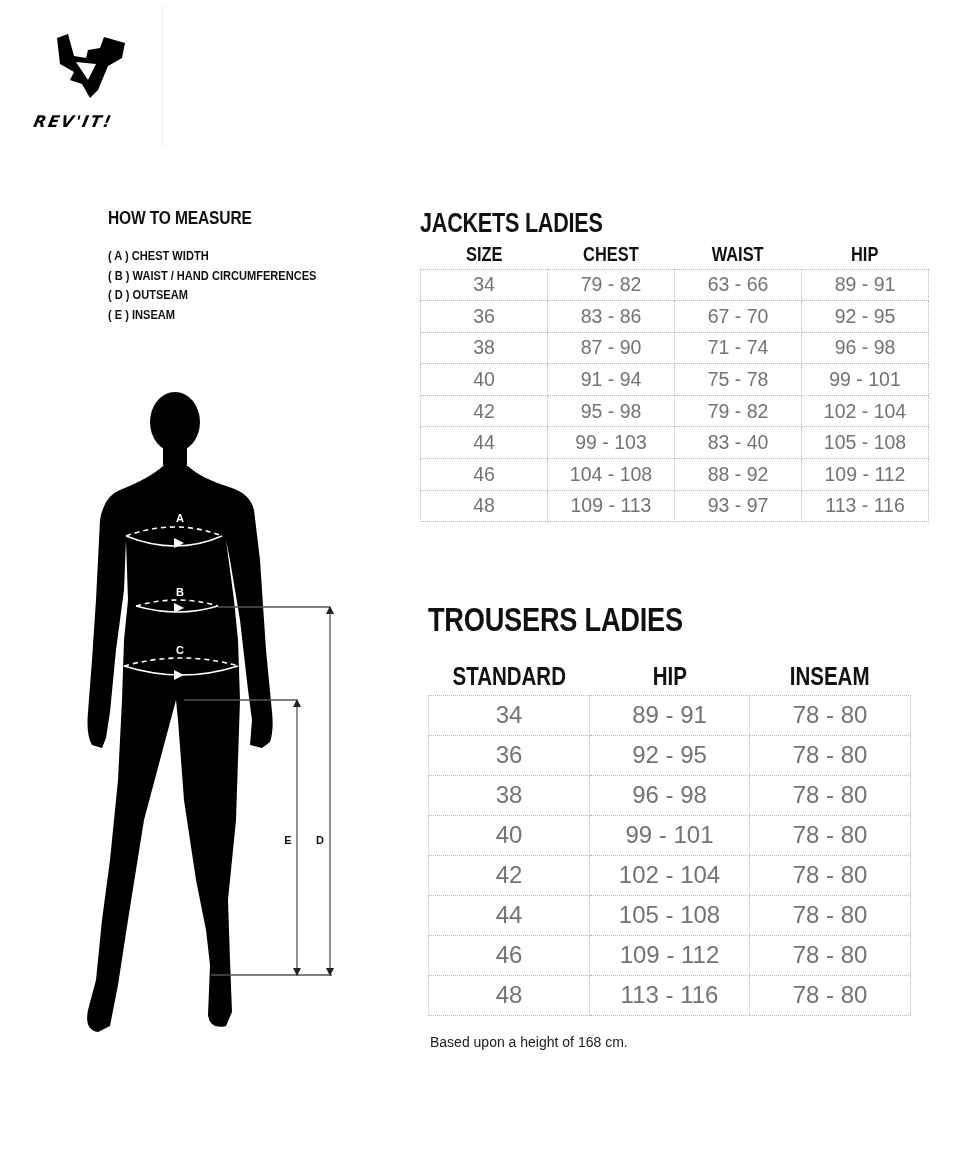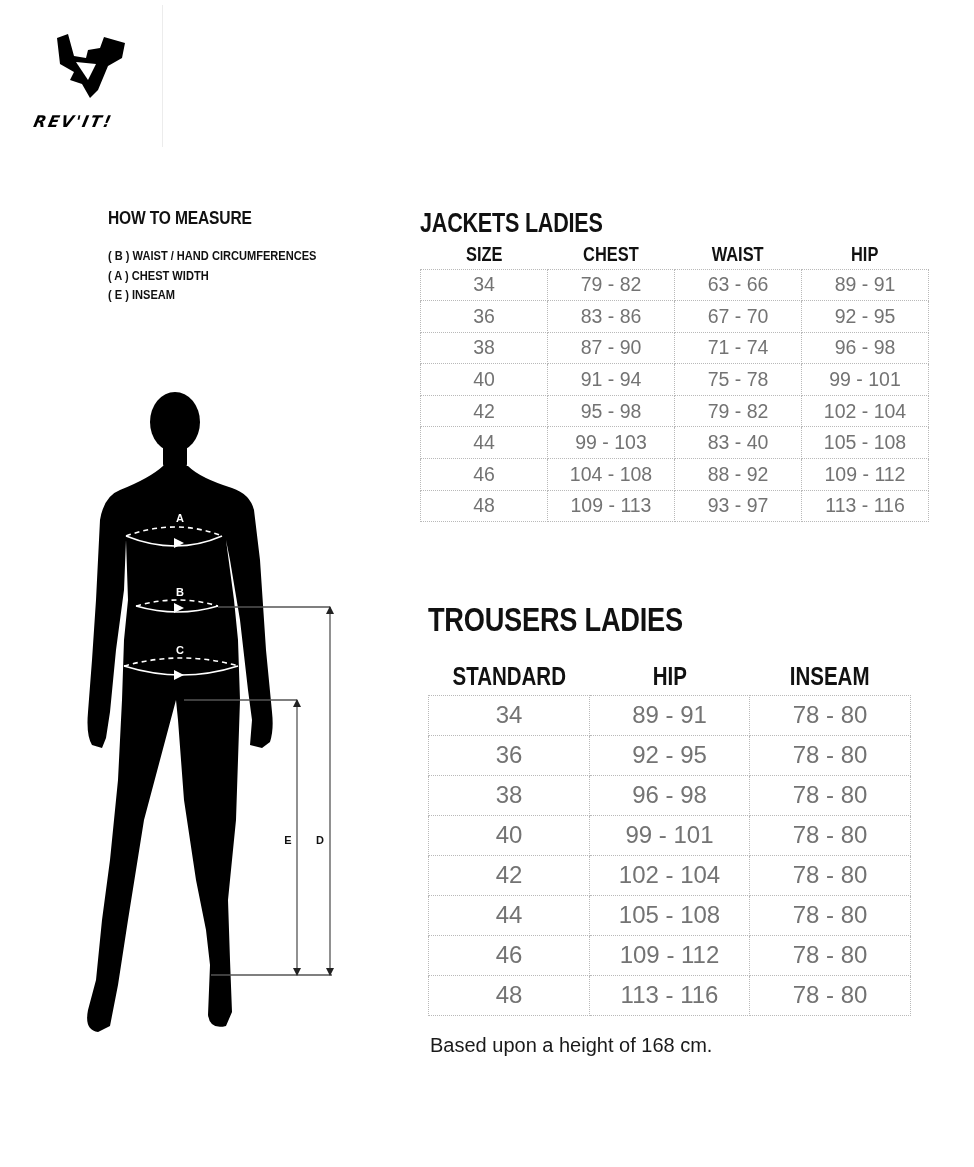--- a/index.html
+++ b/index.html
@@ -30,38 +30,39 @@
     table.size td { text-align: center; padding: 0; border: 1.5px dotted #b9b9b9; font-family: "Liberation Sans", sans-serif; color: #737373; }
 
     #jackets-table { left: 420px; top: 238px; width: 508px; }
     #jackets-table th { font-size: 20px; height: 31px; padding-bottom: 3px; }
     #jackets-table td { font-size: 19.5px; height: 31.6px; }
 
     #trousers-table { left: 428px; top: 657px; width: 482px; }
     #trousers-table th { font-size: 25px; height: 38px; padding-bottom: 4px; }
     #trousers-table td { font-size: 24px; height: 40px; }
 
-    .footnote { position: absolute; left: 430px; top: 1034px; font-size: 20px; color: #1a1a1a; }
+    .footnote { position: absolute; left: 430px; top: 1034px; font-size: 14px; color: #1a1a1a; }
   </style>
 </head>
 <body>
 
 <div class="logo">
   <svg width="125" height="80" viewBox="0 0 125 80">
     <path d="M27 10 L38 6 L44 28 L56 30 L58 22 L70 20 L74 9 L95 15 L92 30 L78 38 L68 62 L60 70 L52 56 L40 52 L44 44 L30 36 Z" fill="#000"></path>
     <path d="M46 34 L66 36 L58 52 Z" fill="#fff"></path>
   </svg>
   <span class="logo-word">REV'IT!</span>
 </div>
 <div class="logo-divider"></div>
 
 <div class="how-title cond">HOW TO MEASURE</div>
 <ul class="how-list">
+  <li><span class="cond">( A ) CHEST WIDTH</span></li>
   <li><span class="cond">( B ) WAIST / HAND CIRCUMFERENCES</span></li>
-  <li><span class="cond">( A ) CHEST WIDTH</span></li>
+  <li><span class="cond">( D ) OUTSEAM</span></li>
   <li><span class="cond">( E ) INSEAM</span></li>
 </ul>
 
 <svg class="figure" viewBox="78 385 280 660" width="280" height="660">
   <g fill="#000">
 
     <ellipse cx="175" cy="422" rx="25" ry="30"></ellipse>
     <rect x="163" y="440" width="24" height="30" rx="6"></rect>
 
     <path d="M163 466 Q150 478 120 490 Q104 496 100 520 L96 600 L92 660 L88 712 Q86 735 92 745 L102 748 L106 738 L110 712 L116 650 L124 590 L126 540

